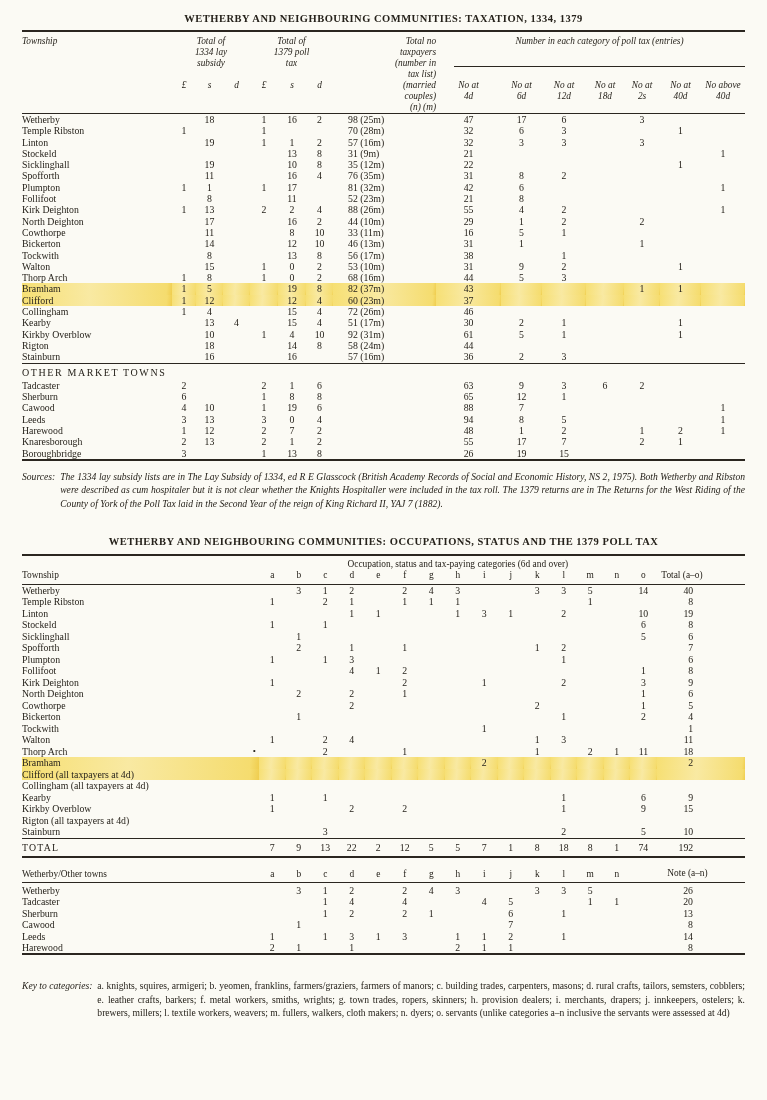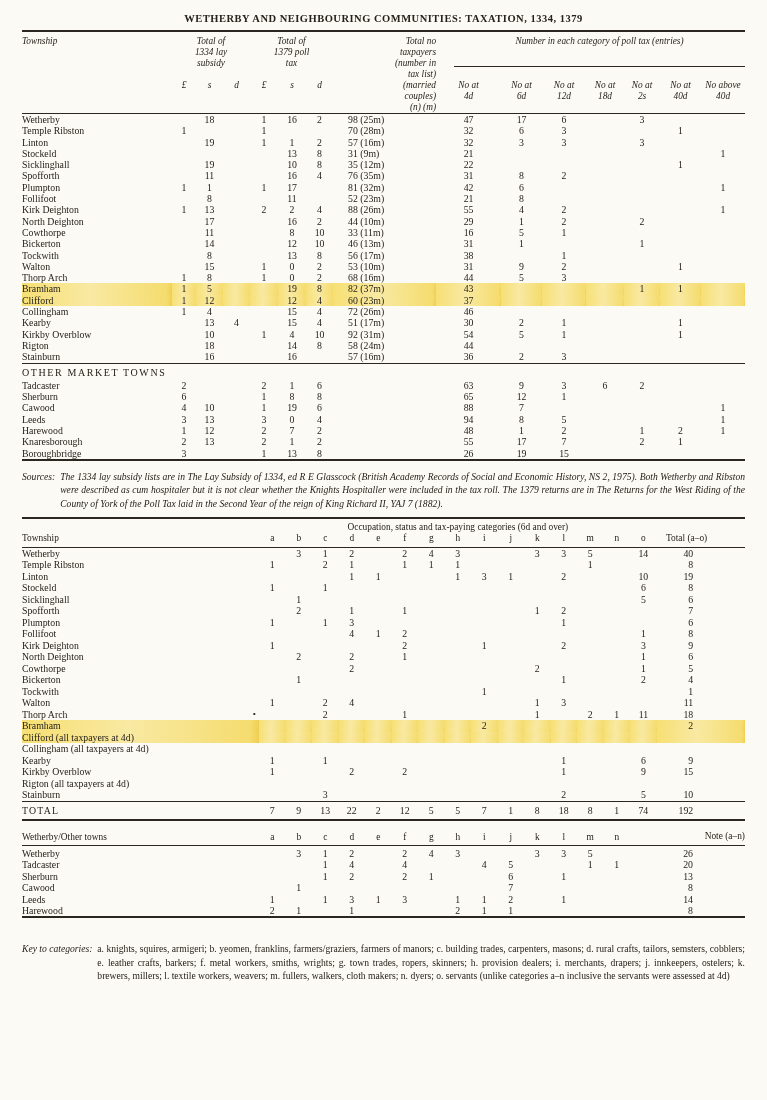--- a/index.html
+++ b/index.html
@@ -31,21 +31,21 @@
   .noteline{margin-top:11px;text-align:left}
   
   .title2{margin-top:26px}
   .t2{margin-top:7px;border-top:2.2px solid #2b2620}
   .t2 thead{border-bottom:1.4px solid #2b2620}
   .t2 thead td,.t3 thead td{font-size:9.4px}
   .t2 thead .occgrp{padding-top:3px}
   .t2 thead .letter,.t3 thead .letter{vertical-align:bottom;padding-bottom:2px}
   .t2 thead .h-town,.t3 thead .h-town{text-align:left;vertical-align:bottom;padding-bottom:2px}
   .tot{text-align:right;padding-right:52px}
-  td.tot-h{text-align:right;padding-right:38px;vertical-align:bottom;padding-bottom:2px}
+  td.tot-h{padding-right:38px;vertical-align:bottom;padding-bottom:2px}
   .t2 tbody td{height:11.5px;line-height:11.5px}
   .t2 tr.totalrow td{border-top:1.3px solid #2b2620;border-bottom:2.4px solid #2b2620;height:17px;line-height:17px;vertical-align:middle}
   .t2 tr.totalrow td.town{letter-spacing:1.2px}
   .t3{margin-top:8px;border-bottom:2.4px solid #2b2620}
   .t3 thead{border-bottom:1.3px solid #2b2620}
   .t3 thead td{padding:2px 0 3px 0}
   .t3 tbody td{height:11.4px;line-height:11.4px}
   .t3 tbody tr:first-child td{padding-top:2px}
   .mk{position:absolute;right:3px;top:0;font-size:9px}
 </style>
@@ -446,21 +446,21 @@
         </tr>
         <tr>
           <td class="town">Kirkby Overblow</td>
           <td class="num"></td>
           <td class="num">10</td>
           <td class="num"></td>
           <td class="num">1</td>
           <td class="num">4</td>
           <td class="num">10</td>
           <td class="tp">92 (31m)</td>
-          <td class="num">54</td>
+          <td class="num">61</td>
           <td class="num">5</td>
           <td class="num">1</td>
           <td class="num"></td>
           <td class="num"></td>
           <td class="num">1</td>
           <td class="num"></td>
         </tr>
         <tr>
           <td class="town">Rigton</td>
           <td class="num"></td>
@@ -618,20 +618,23 @@
           <td class="num"></td>
         </tr>
       </tbody>
   </table>
 
   <div class="noteblock sources">
     <span class="lbl">Sources:</span>
     <span>The 1334 lay subsidy lists are in The Lay Subsidy of 1334, ed R E Glasscock (British Academy Records of Social and Economic History, NS 2, 1975). Both Wetherby and Ribston were described as cum hospitaler but it is not clear whether the Knights Hospitaller were included in the tax roll. The 1379 returns are in The Returns for the West Riding of the County of York of the Poll Tax laid in the Second Year of the reign of King Richard II, YAJ 7 (1882).</span>
   </div>
 
+  <div class="title title2">
+    <span>WETHERBY AND NEIGHBOURING COMMUNITIES: OCCUPATIONS, STATUS AND THE 1379 POLL TAX</span>
+  </div>
 
   <table class="t2">
     <colgroup>
       <col style="width:237px">
       <col style="width:26.5px">
         <col style="width:26.5px">
         <col style="width:26.5px">
         <col style="width:26.5px">
         <col style="width:26.5px">
       <col style="width:26.5px">

